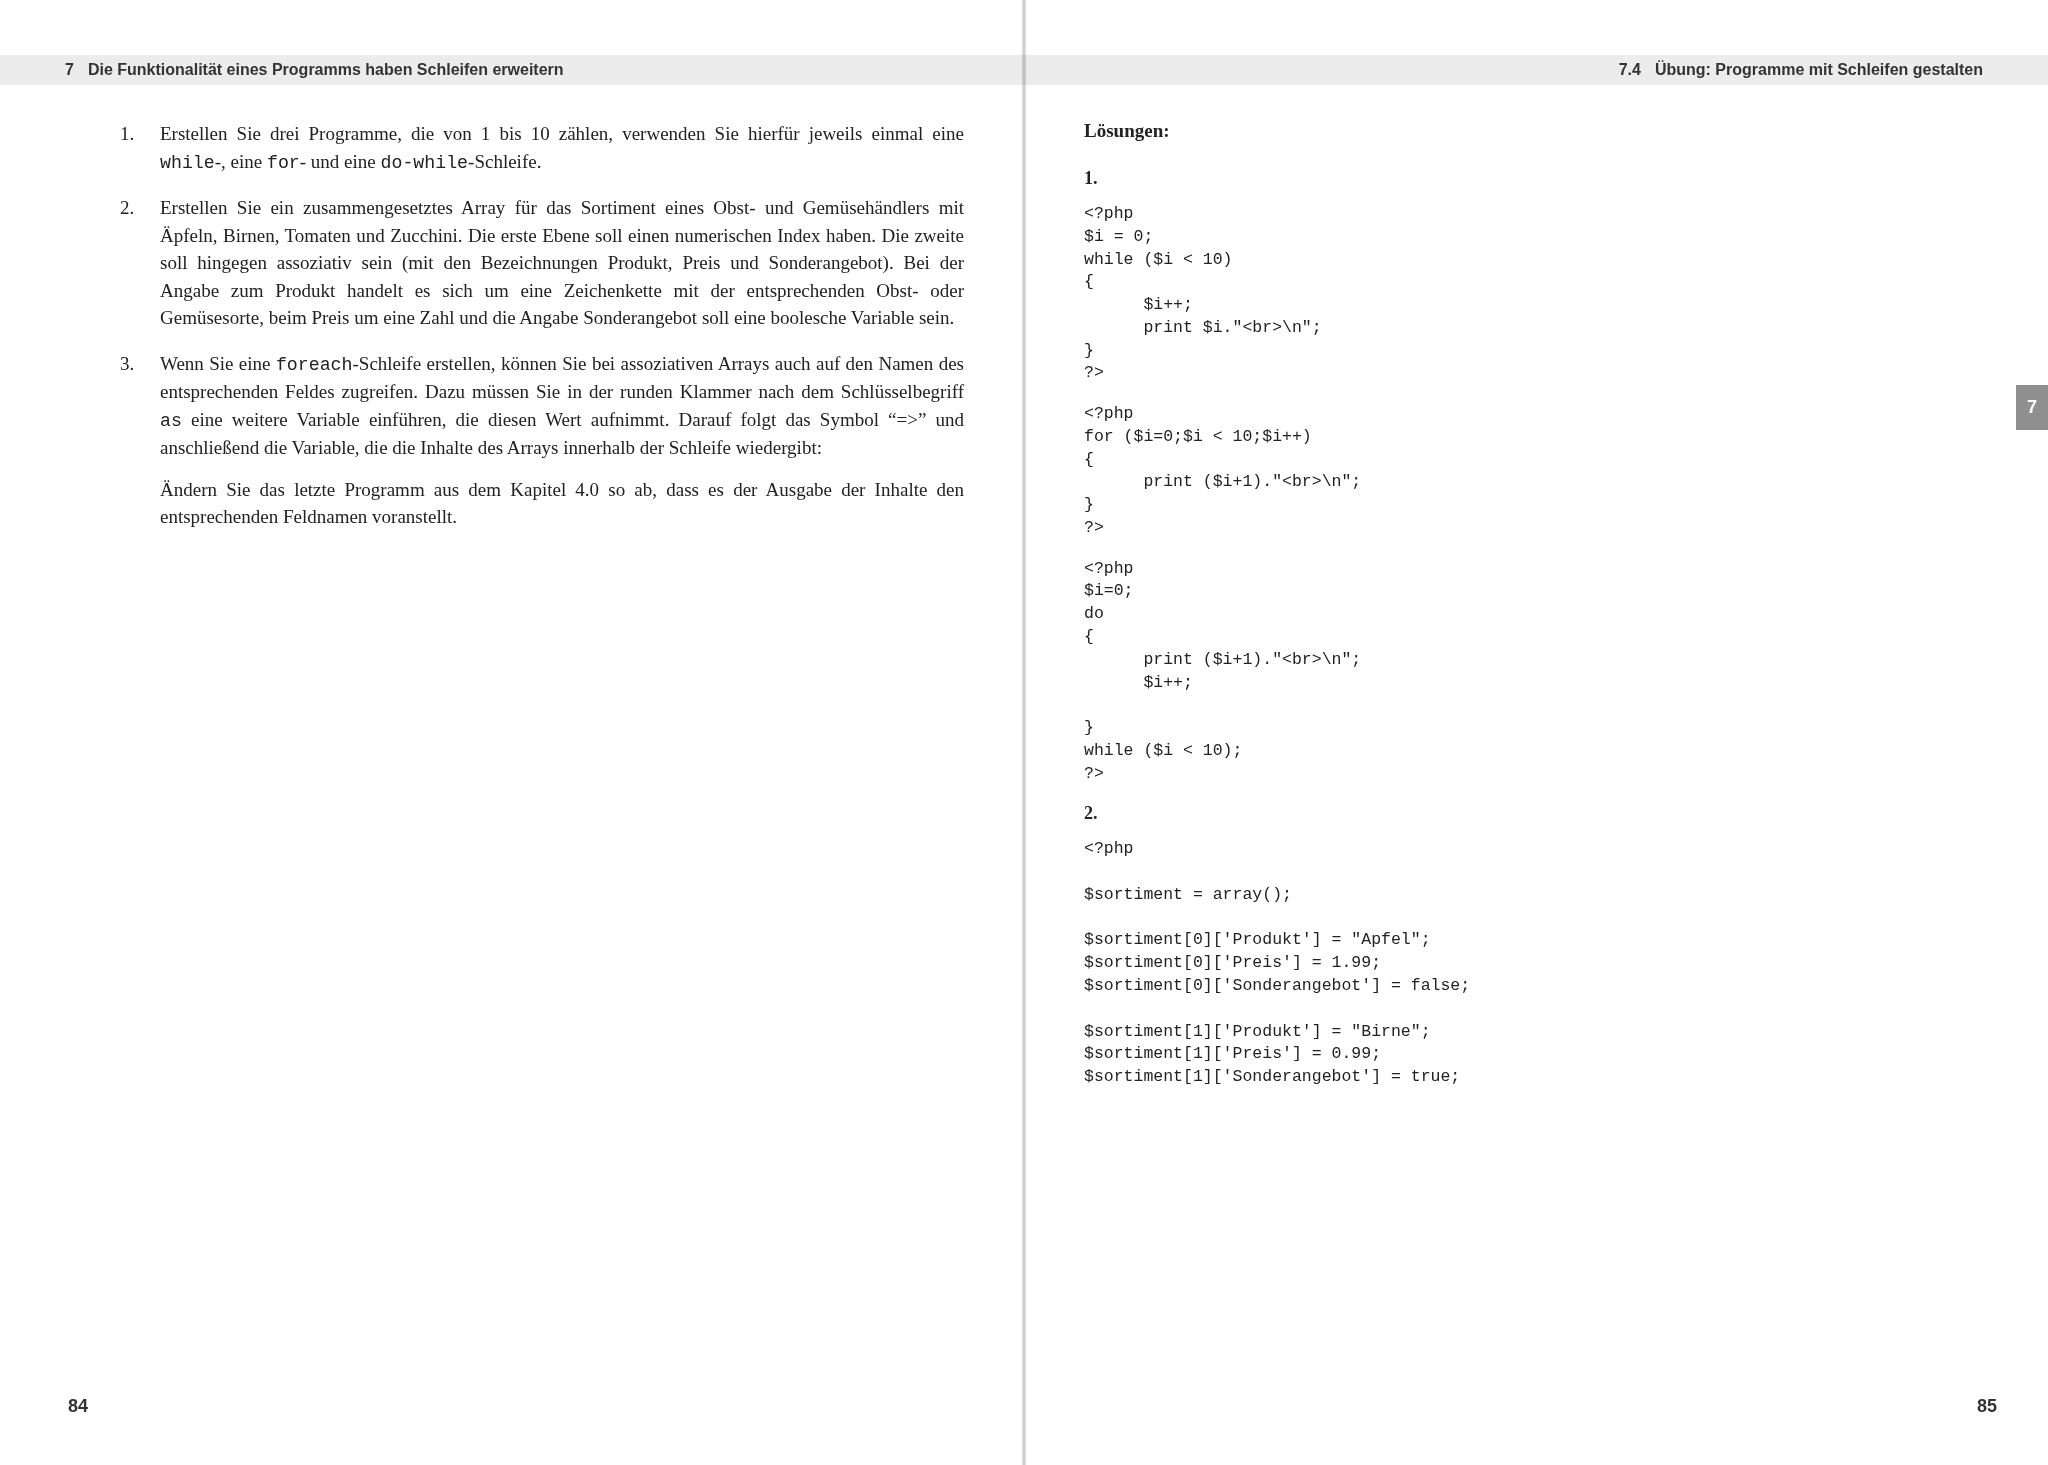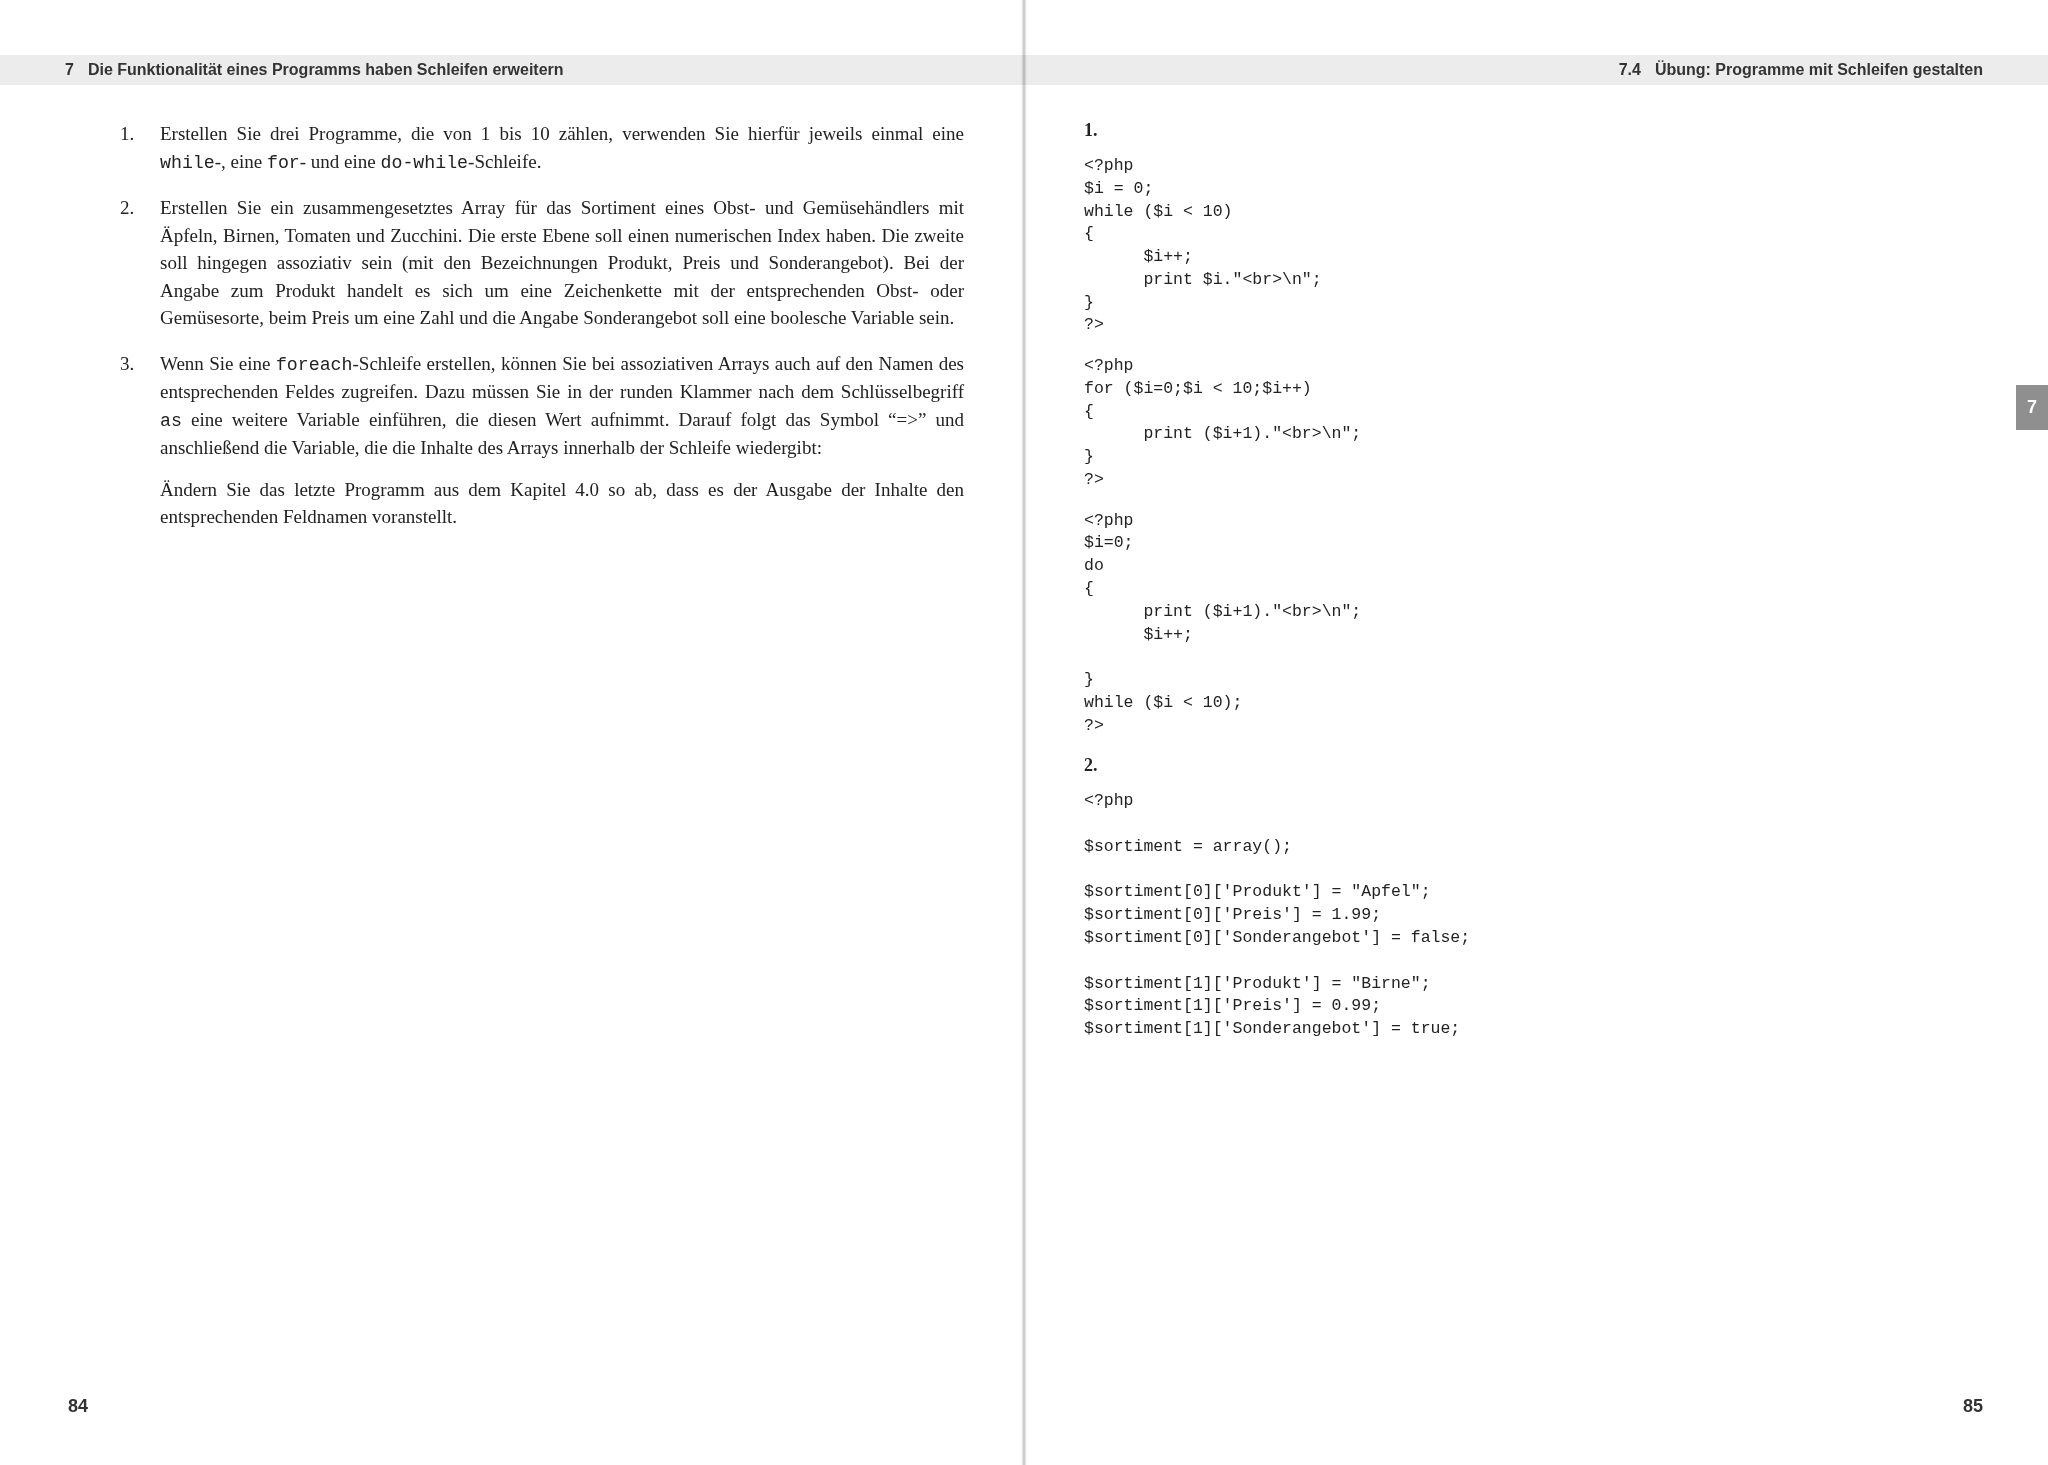--- a/index.html
+++ b/index.html
@@ -76,21 +76,21 @@
 
   .pagenum {
     position: absolute;
     bottom: 48px;
     font-family: Arial, Helvetica, sans-serif;
     font-weight: 700;
     font-size: 18px;
     color: #333;
   }
   .page.left  .pagenum { left: 68px; }
-  .page.right .pagenum { right: 65px; text-align: right; }
+  .page.right .pagenum { right: 51px; text-align: right; }
 
   
   .section-title {
     font-family: Arial, Helvetica, sans-serif;
     font-weight: 700;
     font-size: 22px;
     margin: 0 0 22px 55px;
   }
   .section-title .num { margin-right: 16px; }
 
@@ -183,20 +183,21 @@
 
   <div class="page right">
     <div class="runhead">
       <span class="chapnum">7.4</span>
       <span>Übung: Programme mit Schleifen gestalten</span>
     </div>
 
     <div class="tab">7</div>
 
     <div class="solutions">
+      <div class="sol-head">Lösungen:</div>
       <div id="sol-body">
           <div class="sol-num">1.</div>
           <pre class="code">&lt;?php
 $i = 0;
 while ($i &lt; 10)
 {
       $i++;
       print $i."&lt;br&gt;\n";
 }
 ?&gt;</pre>

